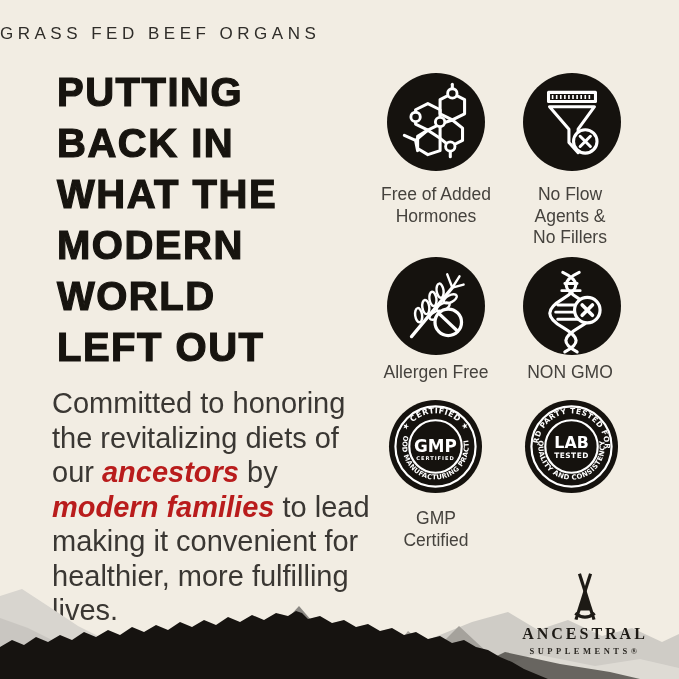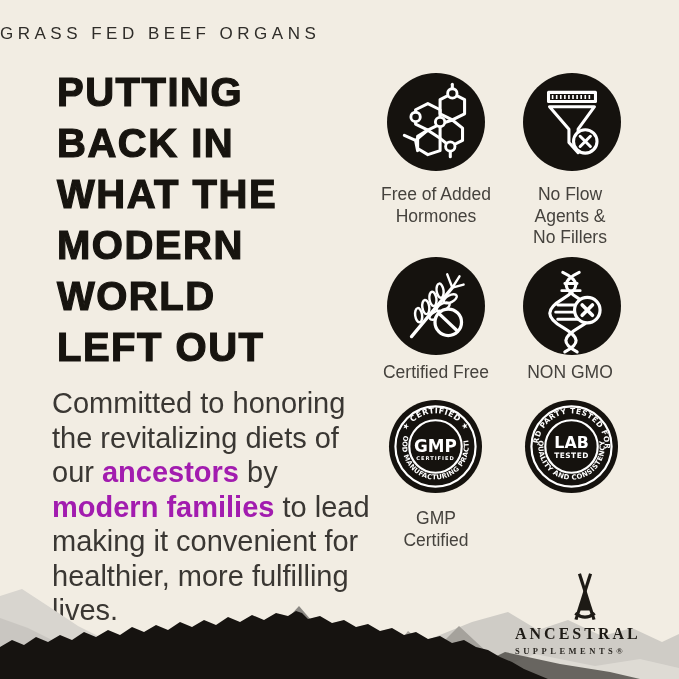--- a/index.html
+++ b/index.html
@@ -14,35 +14,35 @@
   }
   .headline{
     position:absolute;left:57px;top:67px;color:#17140f;
     font-size:40px;font-weight:700;letter-spacing:1.5px;line-height:51px;
     -webkit-text-stroke:1.2px #17140f;
   }
   .para{
     position:absolute;left:52px;top:386px;width:350px;
     font-size:29px;line-height:34.5px;color:#3a3733;font-weight:400;
   }
-  .para .em{font-weight:700;color:#a21caf;}
+  .para .em{font-weight:700;font-style:italic;color:#b91c1c;}
   .badge-circle{position:absolute;width:98px;height:98px;}
   .badge-seal{position:absolute;width:95px;height:95px;}
   .caption{
     position:absolute;width:164px;text-align:center;
     font-size:17.5px;line-height:21.5px;color:#45423d;
   }
   .c1{left:387px;} .c2{left:523px;}
   .cap1{left:354px;} .cap2{left:488px;}
   .row1{top:73px;} .row2{top:257px;} .row3{top:399px;}
   .caprow1{top:184px;} .caprow2{top:362px;} .caprow3{top:508px;}
   .s1{left:388px;} .s2{left:524px;}
   .landscape{position:absolute;left:0;bottom:0;width:679px;height:95px;}
   .logo{
-    position:absolute;left:515px;top:571px;width:140px;text-align:left;color:#1d1a15;
+    position:absolute;left:515px;top:571px;width:140px;text-align:center;color:#1d1a15;
   }
   .logo-name{
     font-family:"Liberation Serif",serif;font-weight:700;
     font-size:16px;letter-spacing:3px;margin-top:4px;
   }
   .logo-sub{
     font-family:"Liberation Serif",serif;font-weight:600;
     font-size:8.5px;letter-spacing:3.5px;margin-top:3px;color:#2a2722;
   }
   svg{display:block;}
@@ -144,21 +144,21 @@
         <path d="M39,15 C56,23 56,31 39,41 C22,51 22,59 39,69 C56,79 56,85 41,93"></path>
         <path d="M55,15 C38,23 38,31 55,41 C72,51 72,59 55,69 C38,79 38,85 53,93"></path>
         <path d="M41,26 h12 M38,33 h18 M34,47 h26 M32,54 h30 M34,61 h26" stroke-width="2.8"></path>
       </g>
       <circle cx="63" cy="52" r="12.5" fill="#15120e" stroke="#fff" stroke-width="3.1"></circle>
       <path d="M58,47 L68,57 M68,47 L58,57" stroke="#fff" stroke-width="3.6" stroke-linecap="round"></path>
     </svg>
   </div>
 
   <div class="caption cap1 caprow2">
-    <div>Certified Free</div>
+    <div>Allergen Free</div>
   </div>
   <div class="caption cap2 caprow2">
     <div>NON GMO</div>
   </div>
 
   <div class="badge-seal s1 row3">
     <svg width="95" height="95" viewBox="0 0 96 96" font-family="DejaVu Sans, sans-serif">
       <defs>
         <path id="gmpTop" d="M17.6,33.8 A33.5,33.5 0 0 1 78.4,33.8"></path>
         <path id="gmpBot" d="M15.6,39.3 A33.5,33.5 0 1 0 80.4,39.3"></path>

